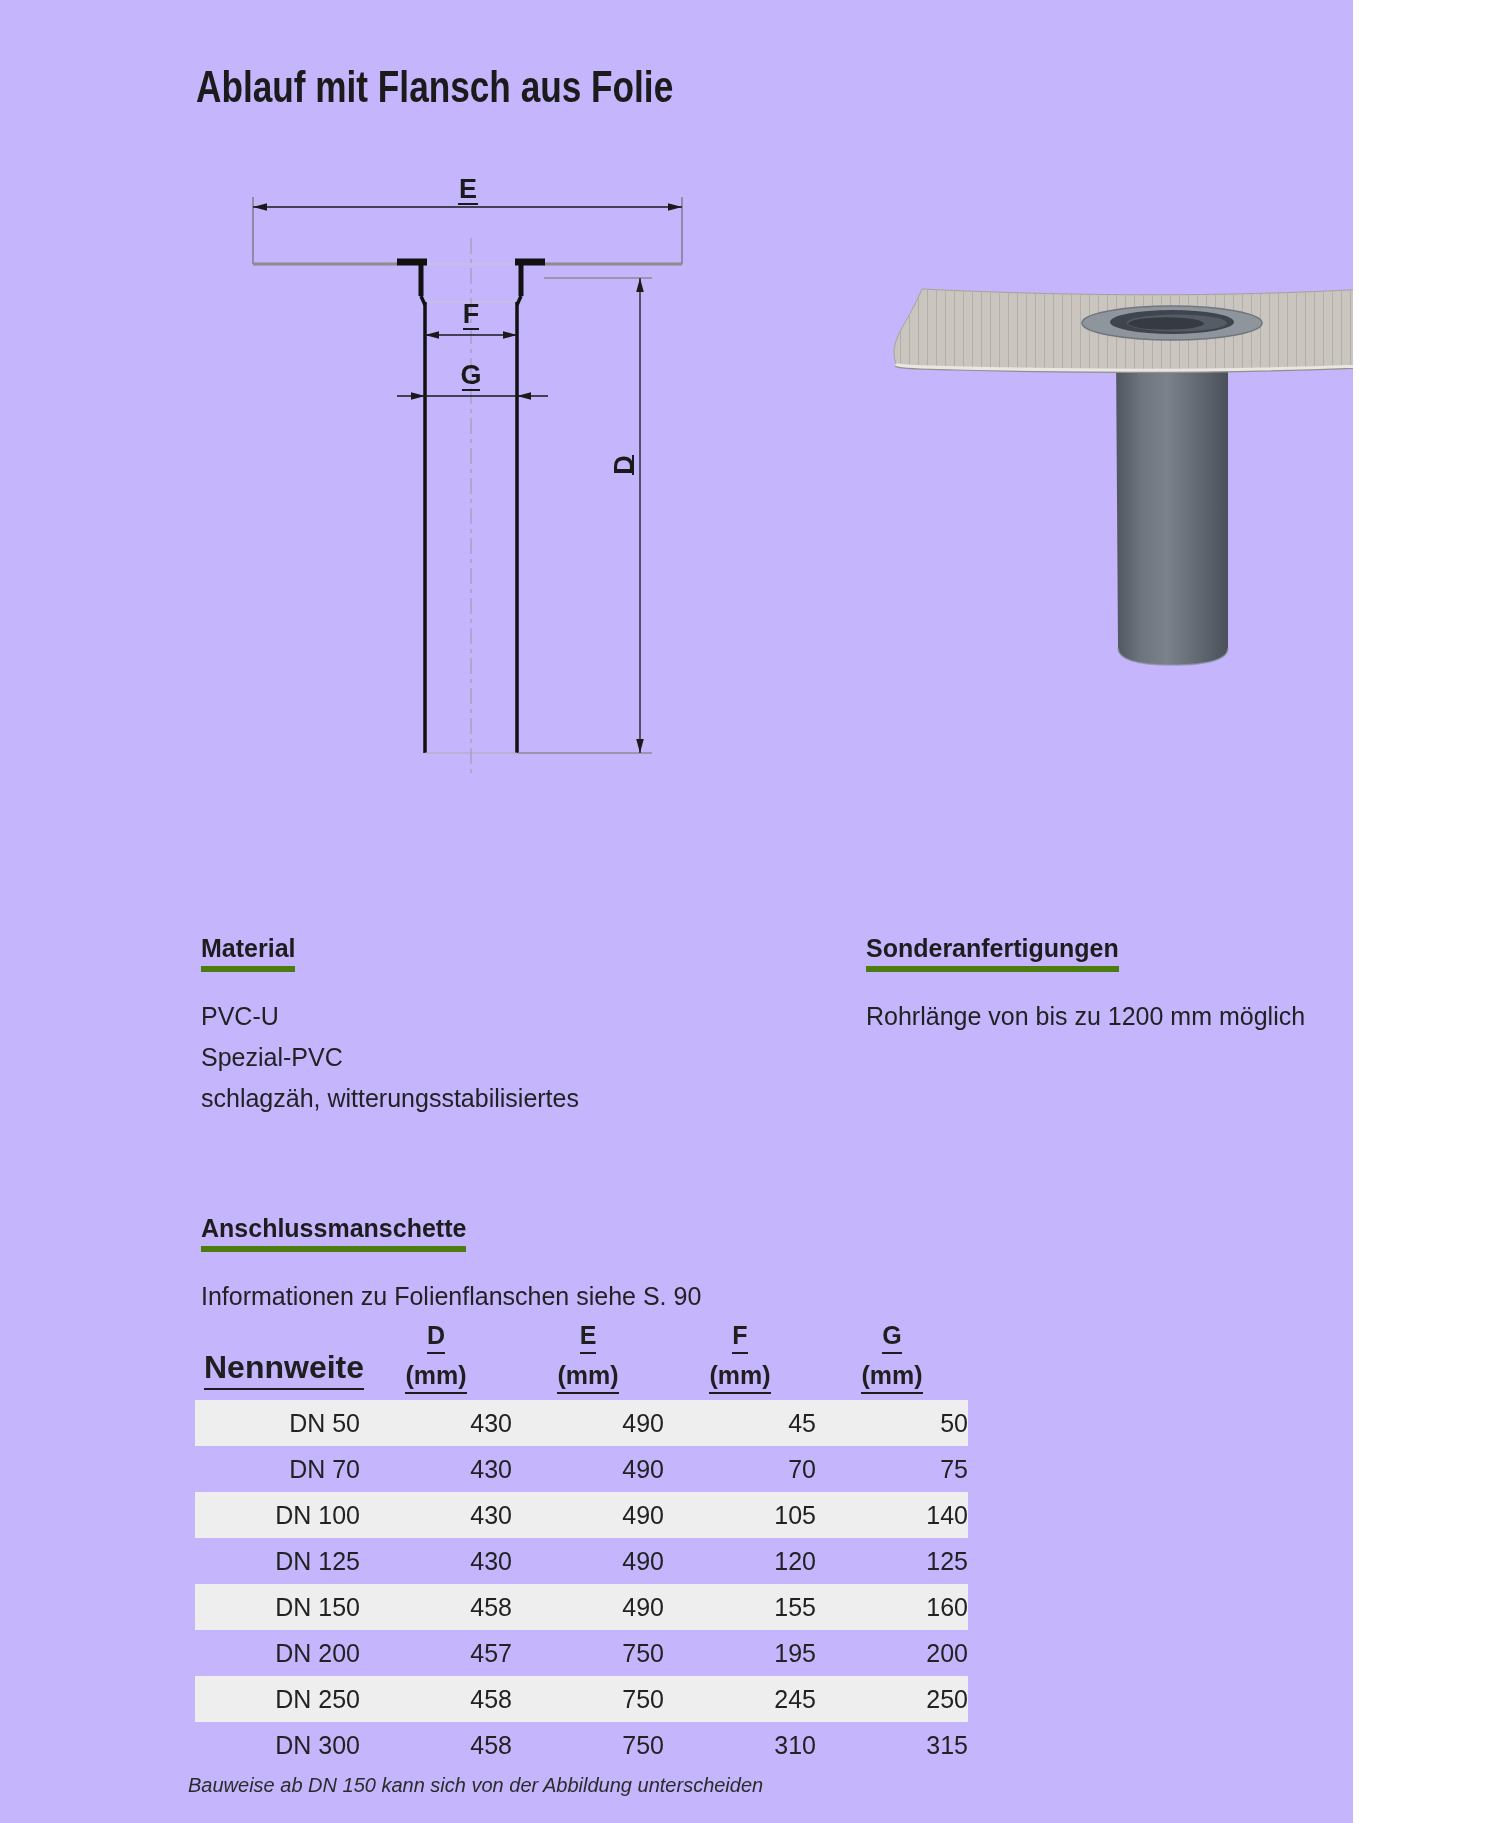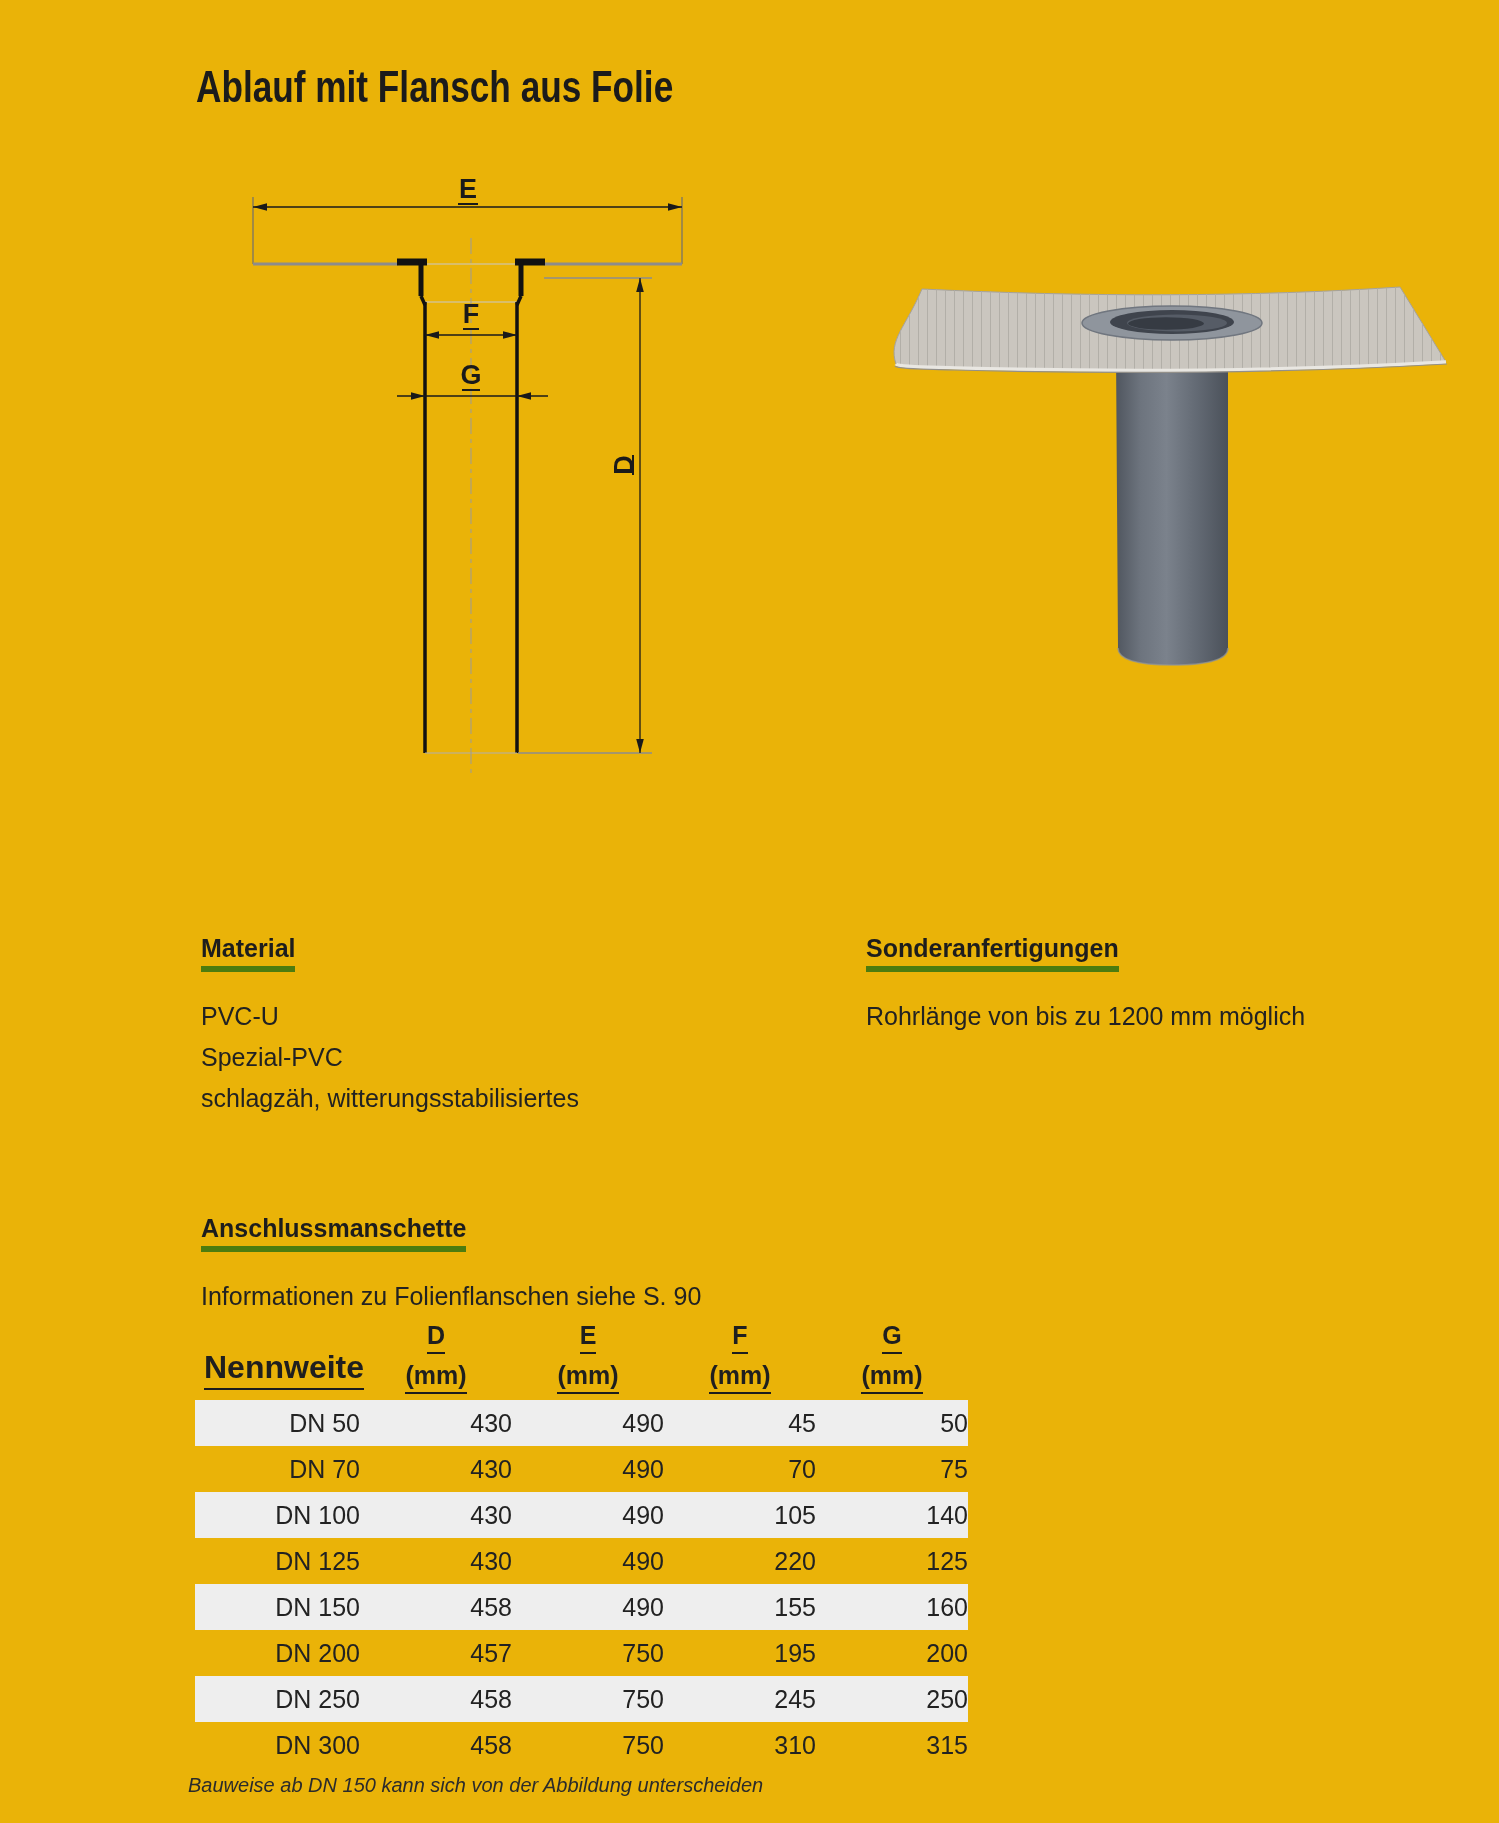--- a/index.html
+++ b/index.html
@@ -1,17 +1,17 @@
 <!DOCTYPE html>
 <html><head>
 <meta charset="utf-8">
 <style>
   html,body{margin:0;padding:0;background:#ffffff;}
   body{font-family:"Liberation Sans","DejaVu Sans",sans-serif;color:#1f1f1f;}
-  #page{position:relative;width:1499px;height:1823px;background:#eab308;overflow:hidden;}
+  #page{position:relative;width:1353px;height:1823px;background:#c4b5fd;overflow:hidden;}
 
   
   .page-title{position:absolute;left:196px;top:62px;font-size:44px;font-weight:700;color:#1b1b1b;
     transform:scaleX(0.80);transform-origin:left center;white-space:nowrap;letter-spacing:0px;}
 
   
   .tech-drawing{position:absolute;left:200px;top:150px;}
   .product-photo{position:absolute;left:860px;top:210px;}
 
   
@@ -193,21 +193,21 @@
         <div class="td">DN 100</div>
         <div class="td">430</div>
         <div class="td">490</div>
         <div class="td">105</div>
         <div class="td">140</div>
       </div>
       <div class="trow">
         <div class="td">DN 125</div>
         <div class="td">430</div>
         <div class="td">490</div>
-        <div class="td">220</div>
+        <div class="td">120</div>
         <div class="td">125</div>
       </div>
       <div class="trow">
         <div class="td">DN 150</div>
         <div class="td">458</div>
         <div class="td">490</div>
         <div class="td">155</div>
         <div class="td">160</div>
       </div>
       <div class="trow">

